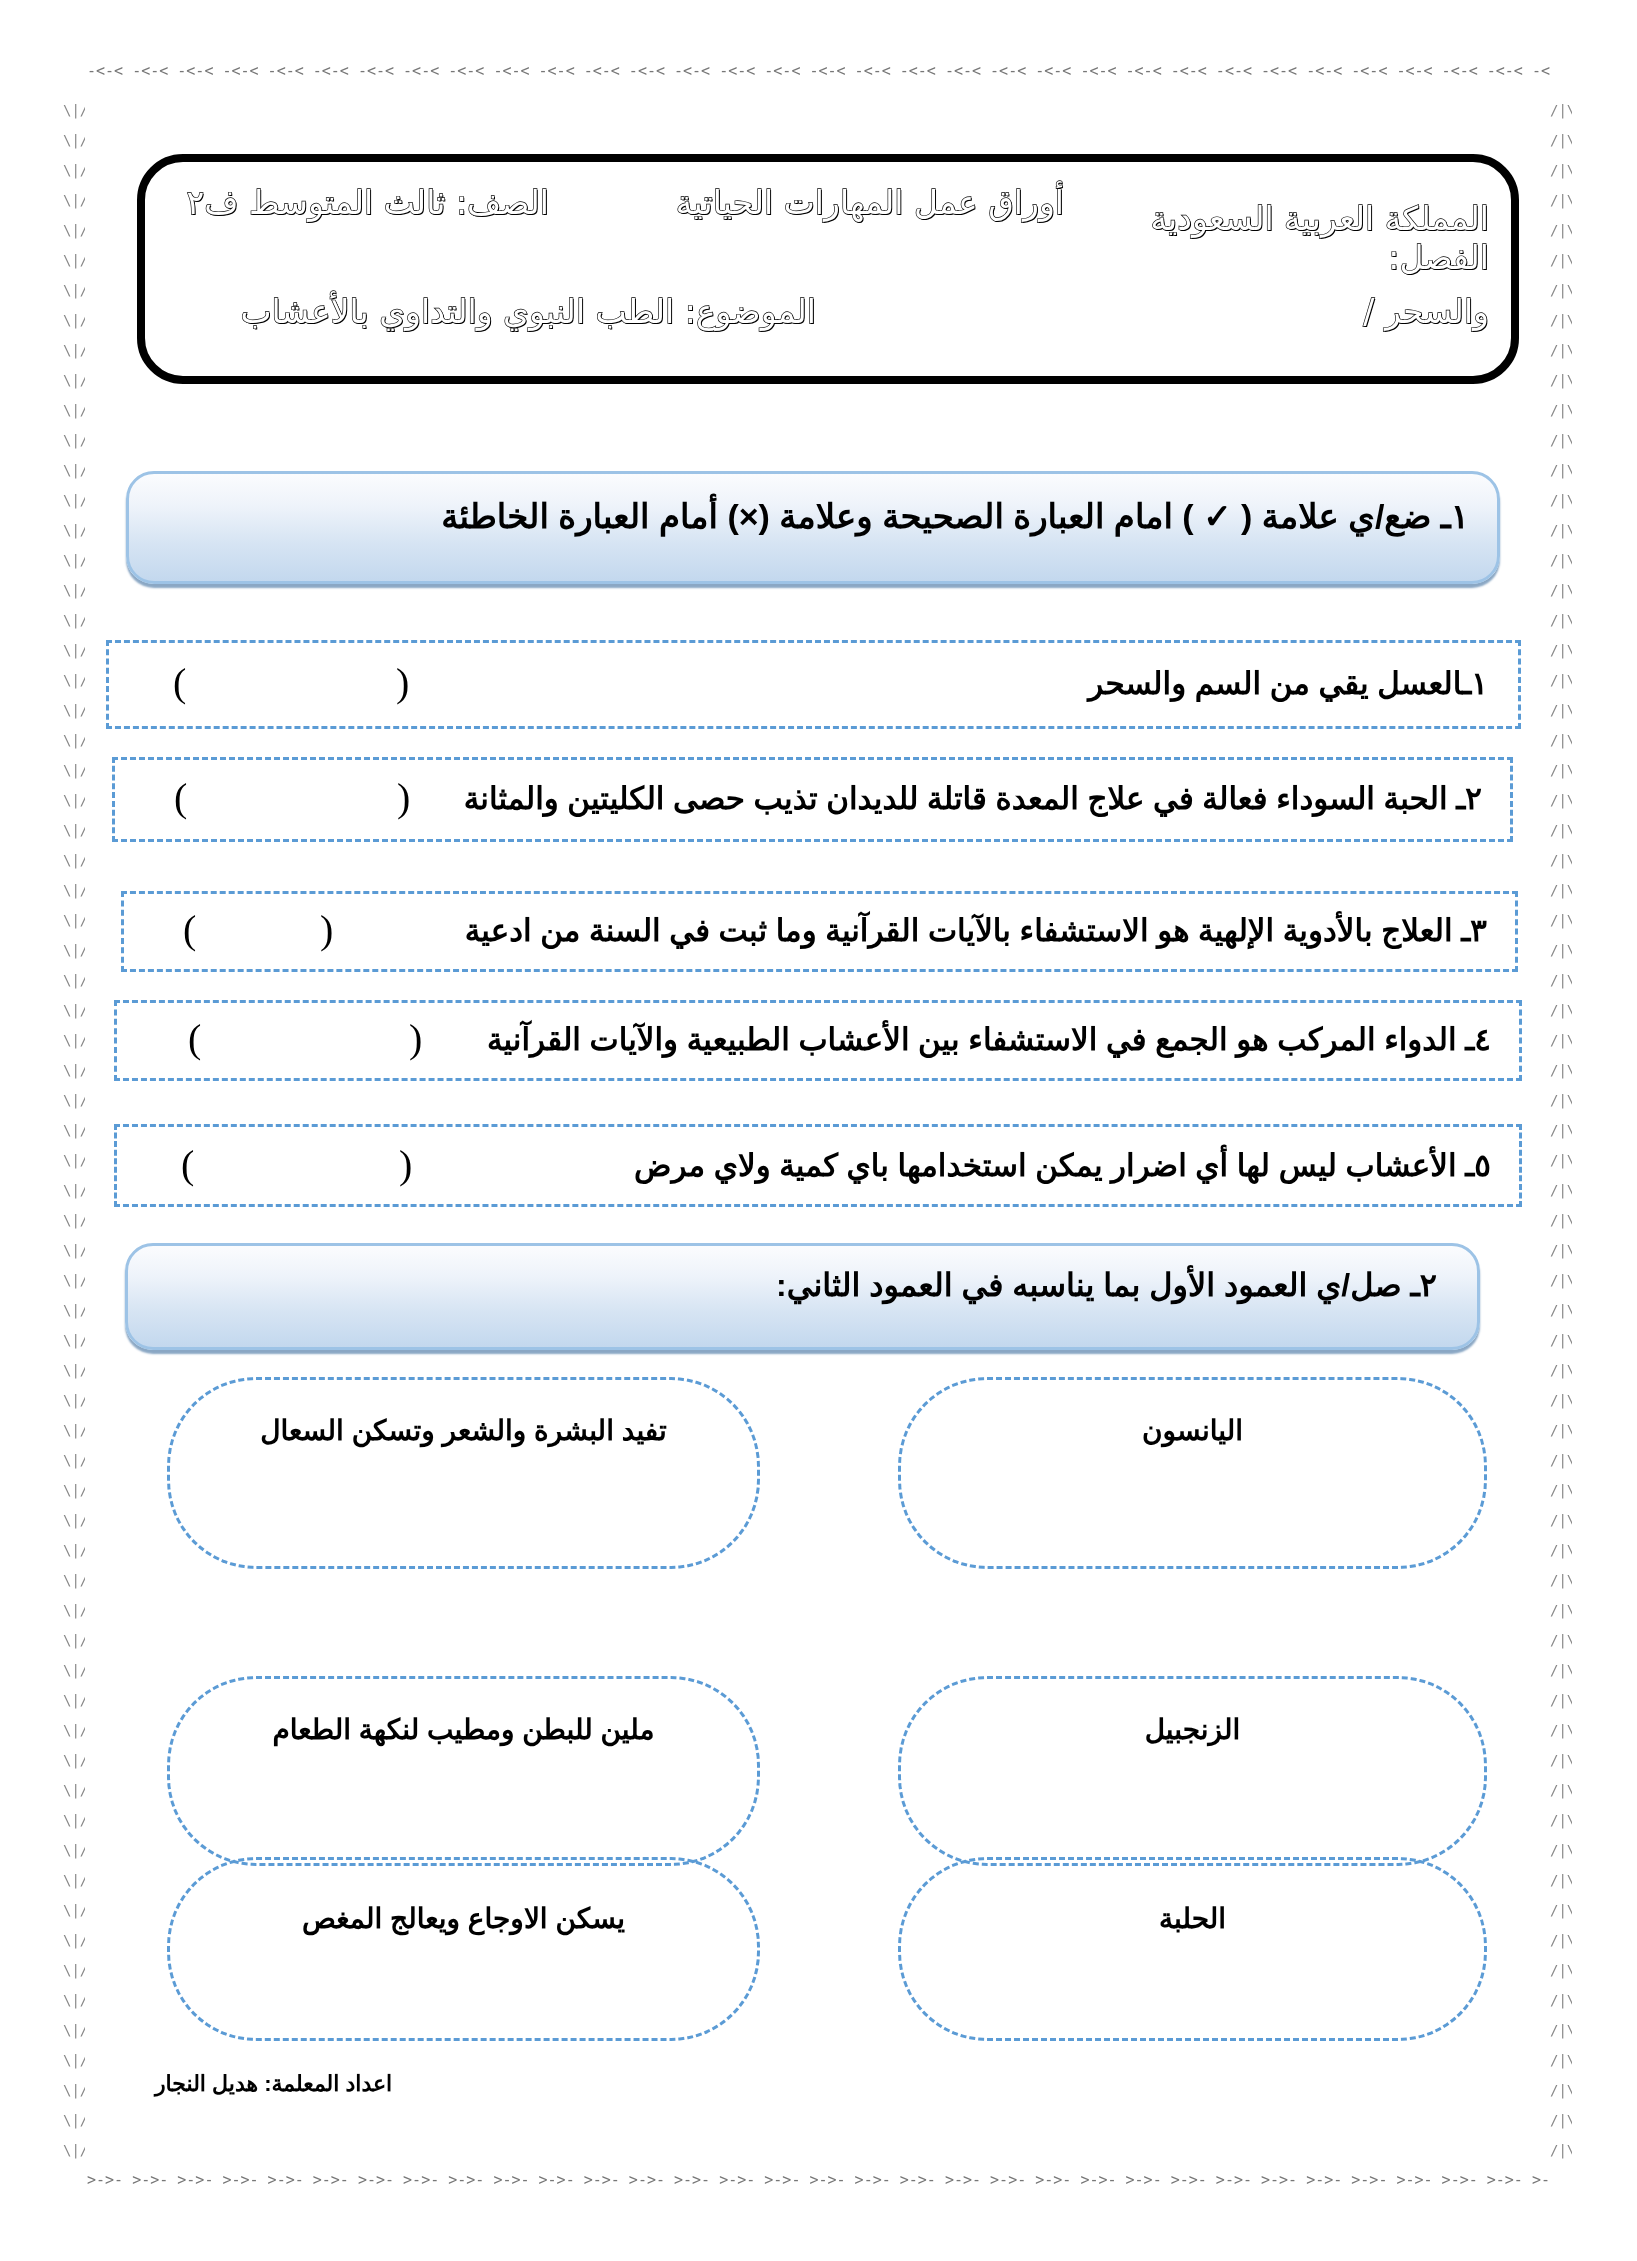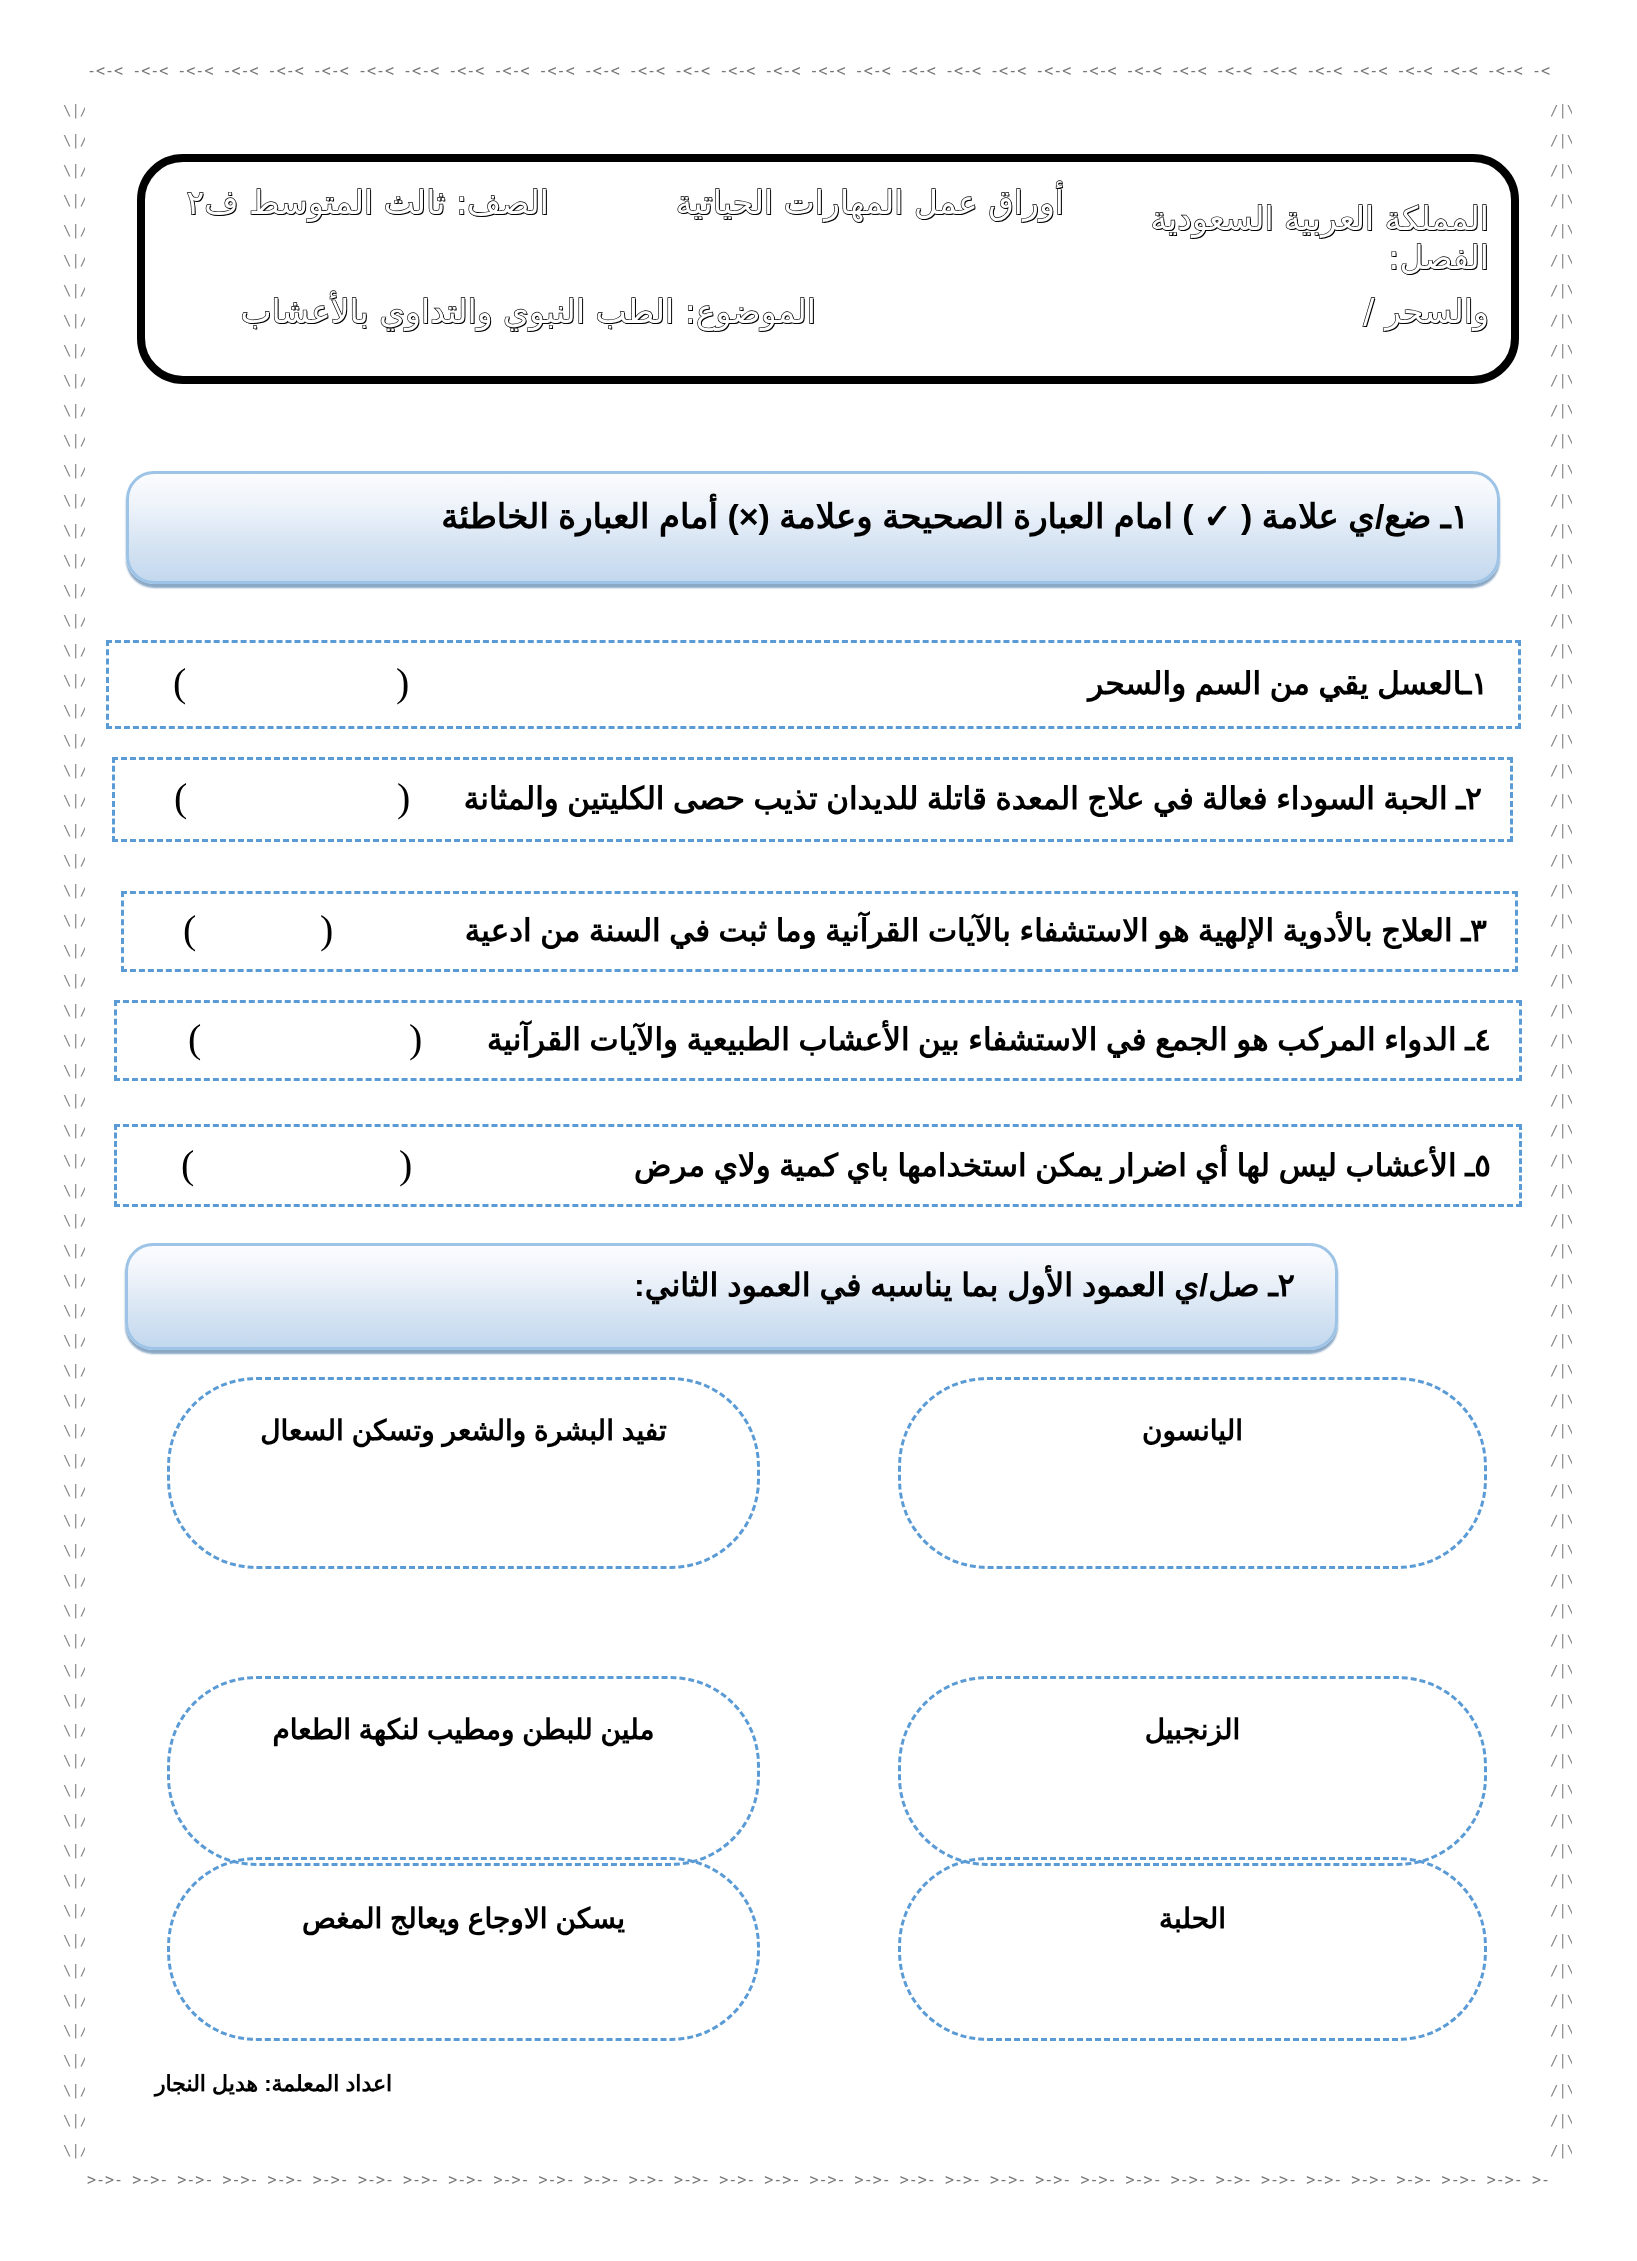--- a/index.html
+++ b/index.html
@@ -261,21 +261,21 @@
   <div class="abs" style="left:99px; top:6px; width:188px; height:63px;"></div>
 </div>
 
 <div class="stmt-box" style="left:114px; top:1124px; width:1408px; height:83px;">
   <div class="stmt-text" style="right:28px; top:20px;">٥ـ الأعشاب ليس لها أي اضرار يمكن استخدامها باي كمية ولاي مرض</div>
   <div class="paren" style="left:282px; top:14px;">)</div>
   <div class="paren" style="left:64px; top:14px;">(</div>
   <div class="abs" style="left:89px; top:8px; width:188px; height:63px;"></div>
 </div>
 
-<div class="section-bar" style="left:125px; top:1243px; width:1213px; height:107px;">
+<div class="section-bar" style="left:125px; top:1243px; width:1355px; height:107px;">
   <div class="section-title" style="right:40px; top:20px; font-size:32px;">٢ـ صل/ي العمود الأول بما يناسبه في العمود الثاني:</div>
 </div>
 
 <div class="oval" style="left:898px; top:1377px; width:589px; height:192px;">
   <div class="oval-text">اليانسون</div>
 </div>
 <div class="oval" style="left:167px; top:1377px; width:593px; height:192px;">
   <div class="oval-text">تفيد البشرة والشعر وتسكن السعال</div>
 </div>
 

